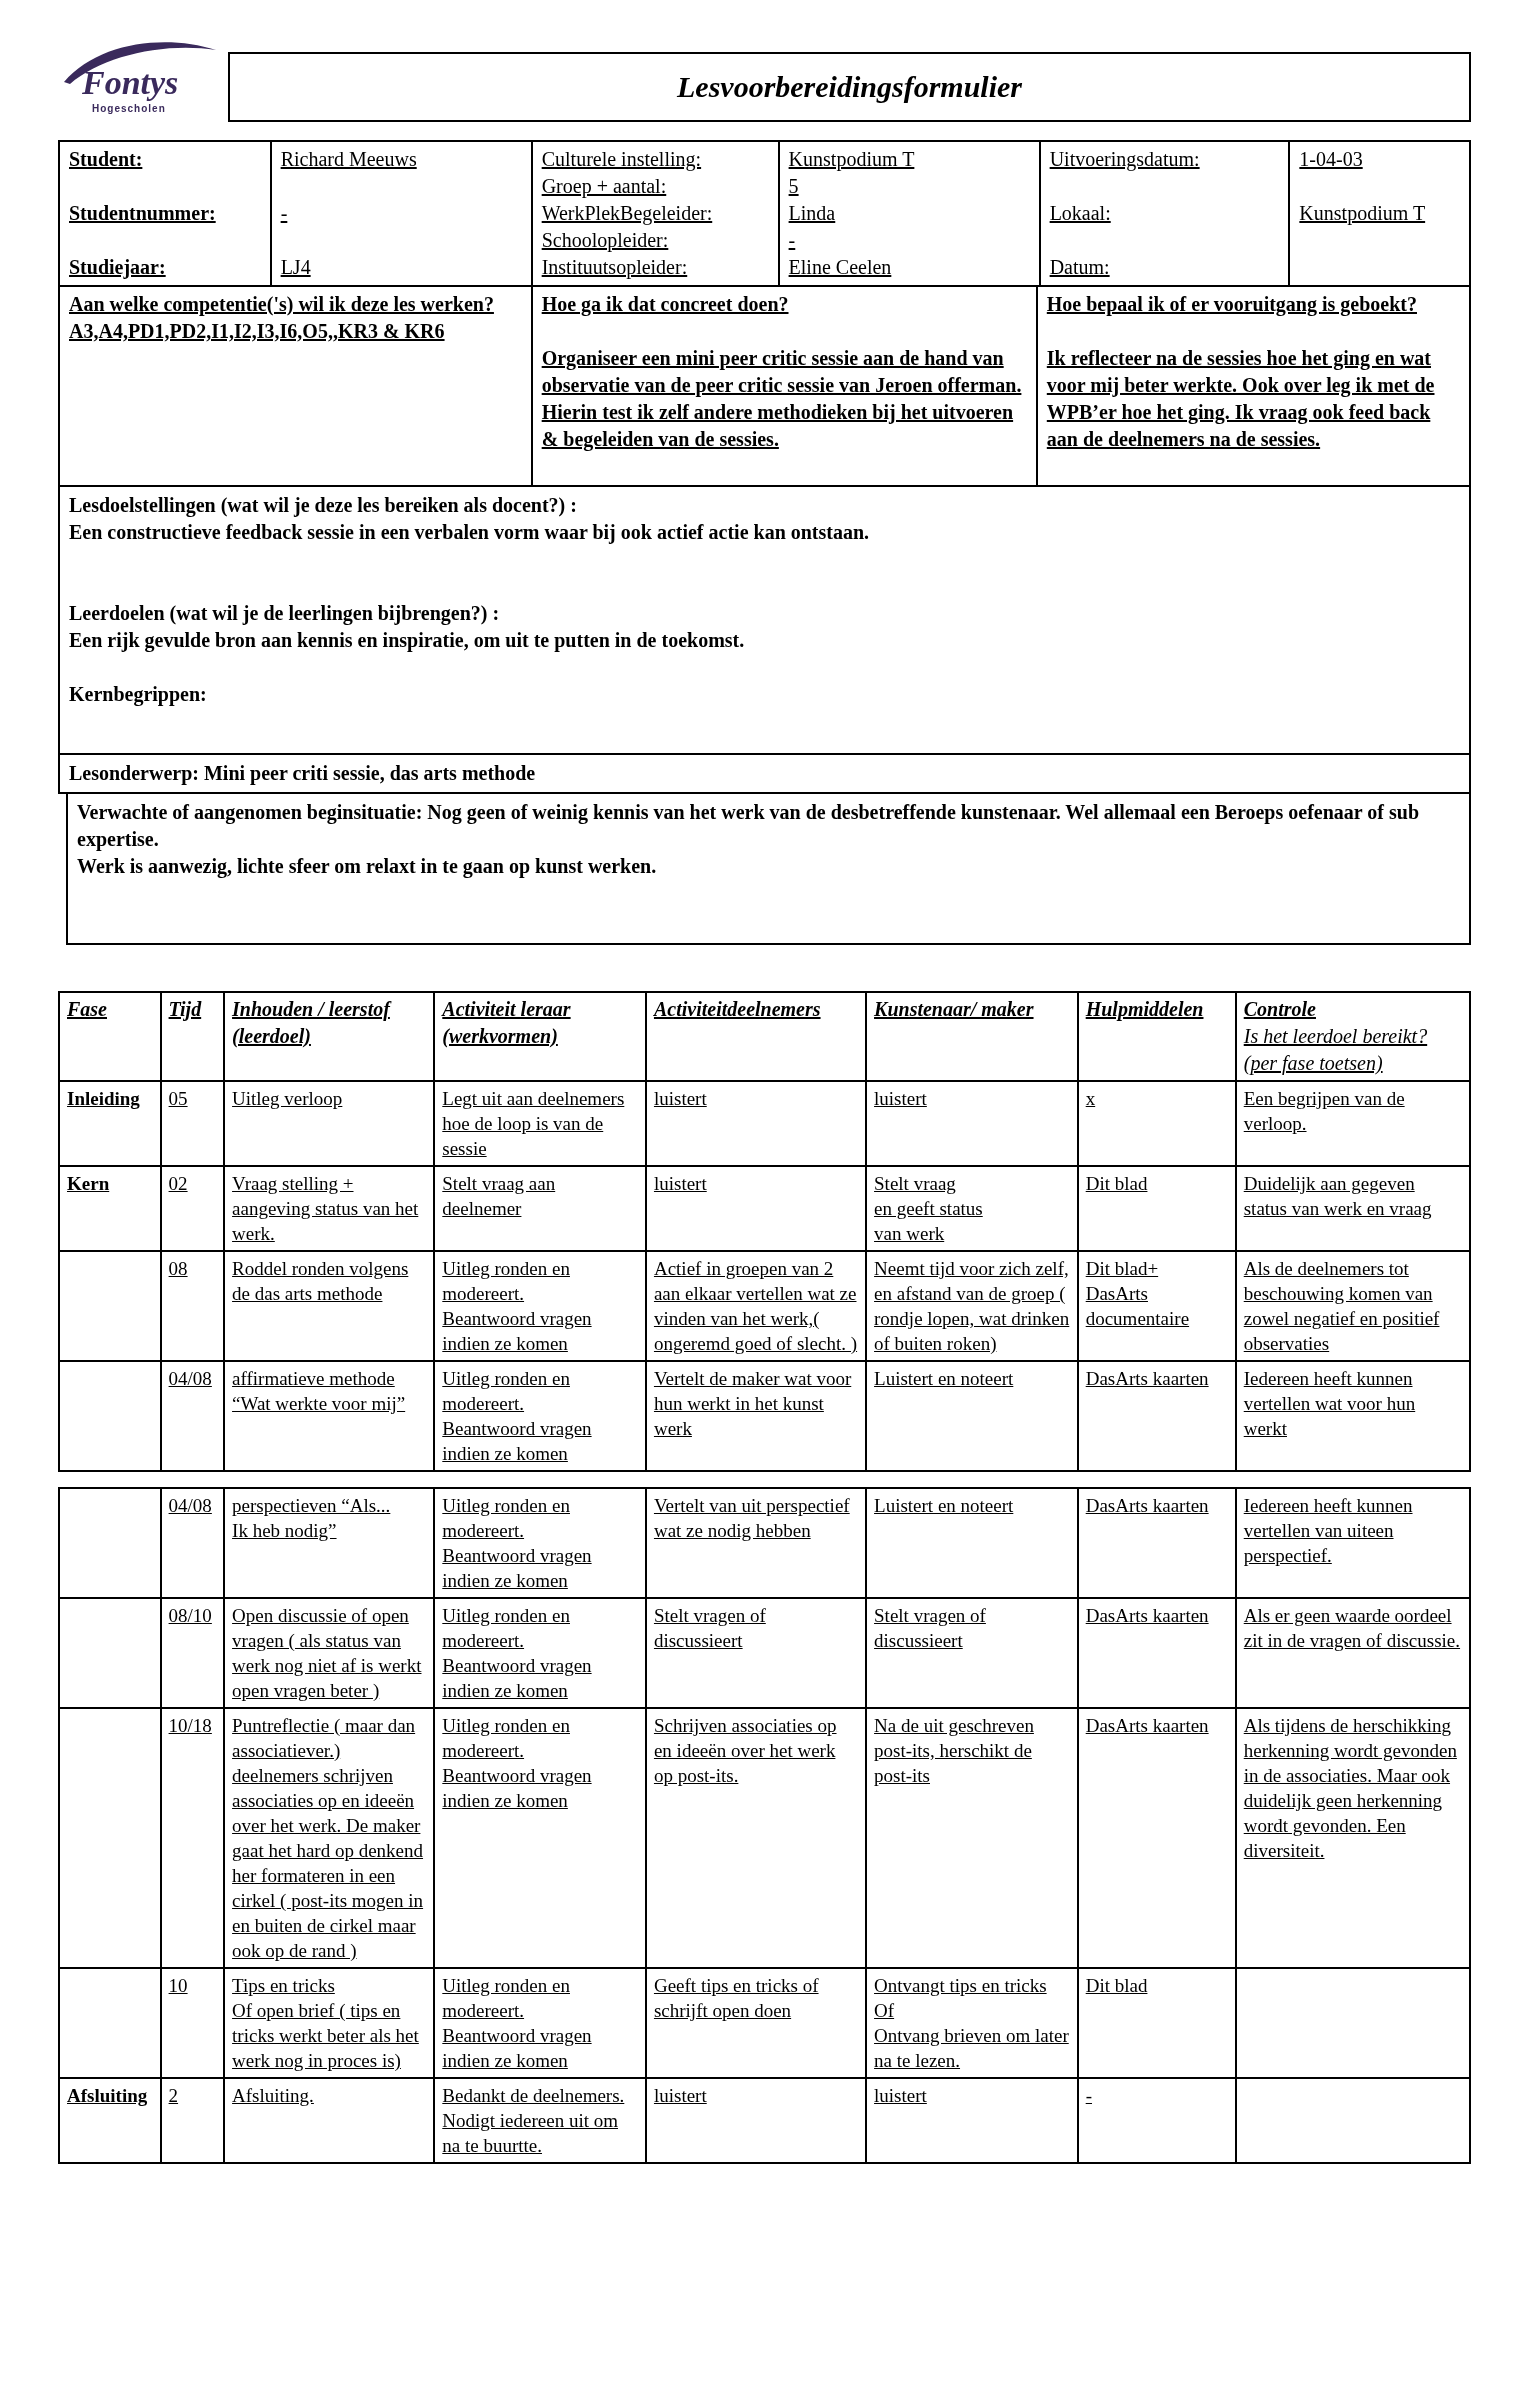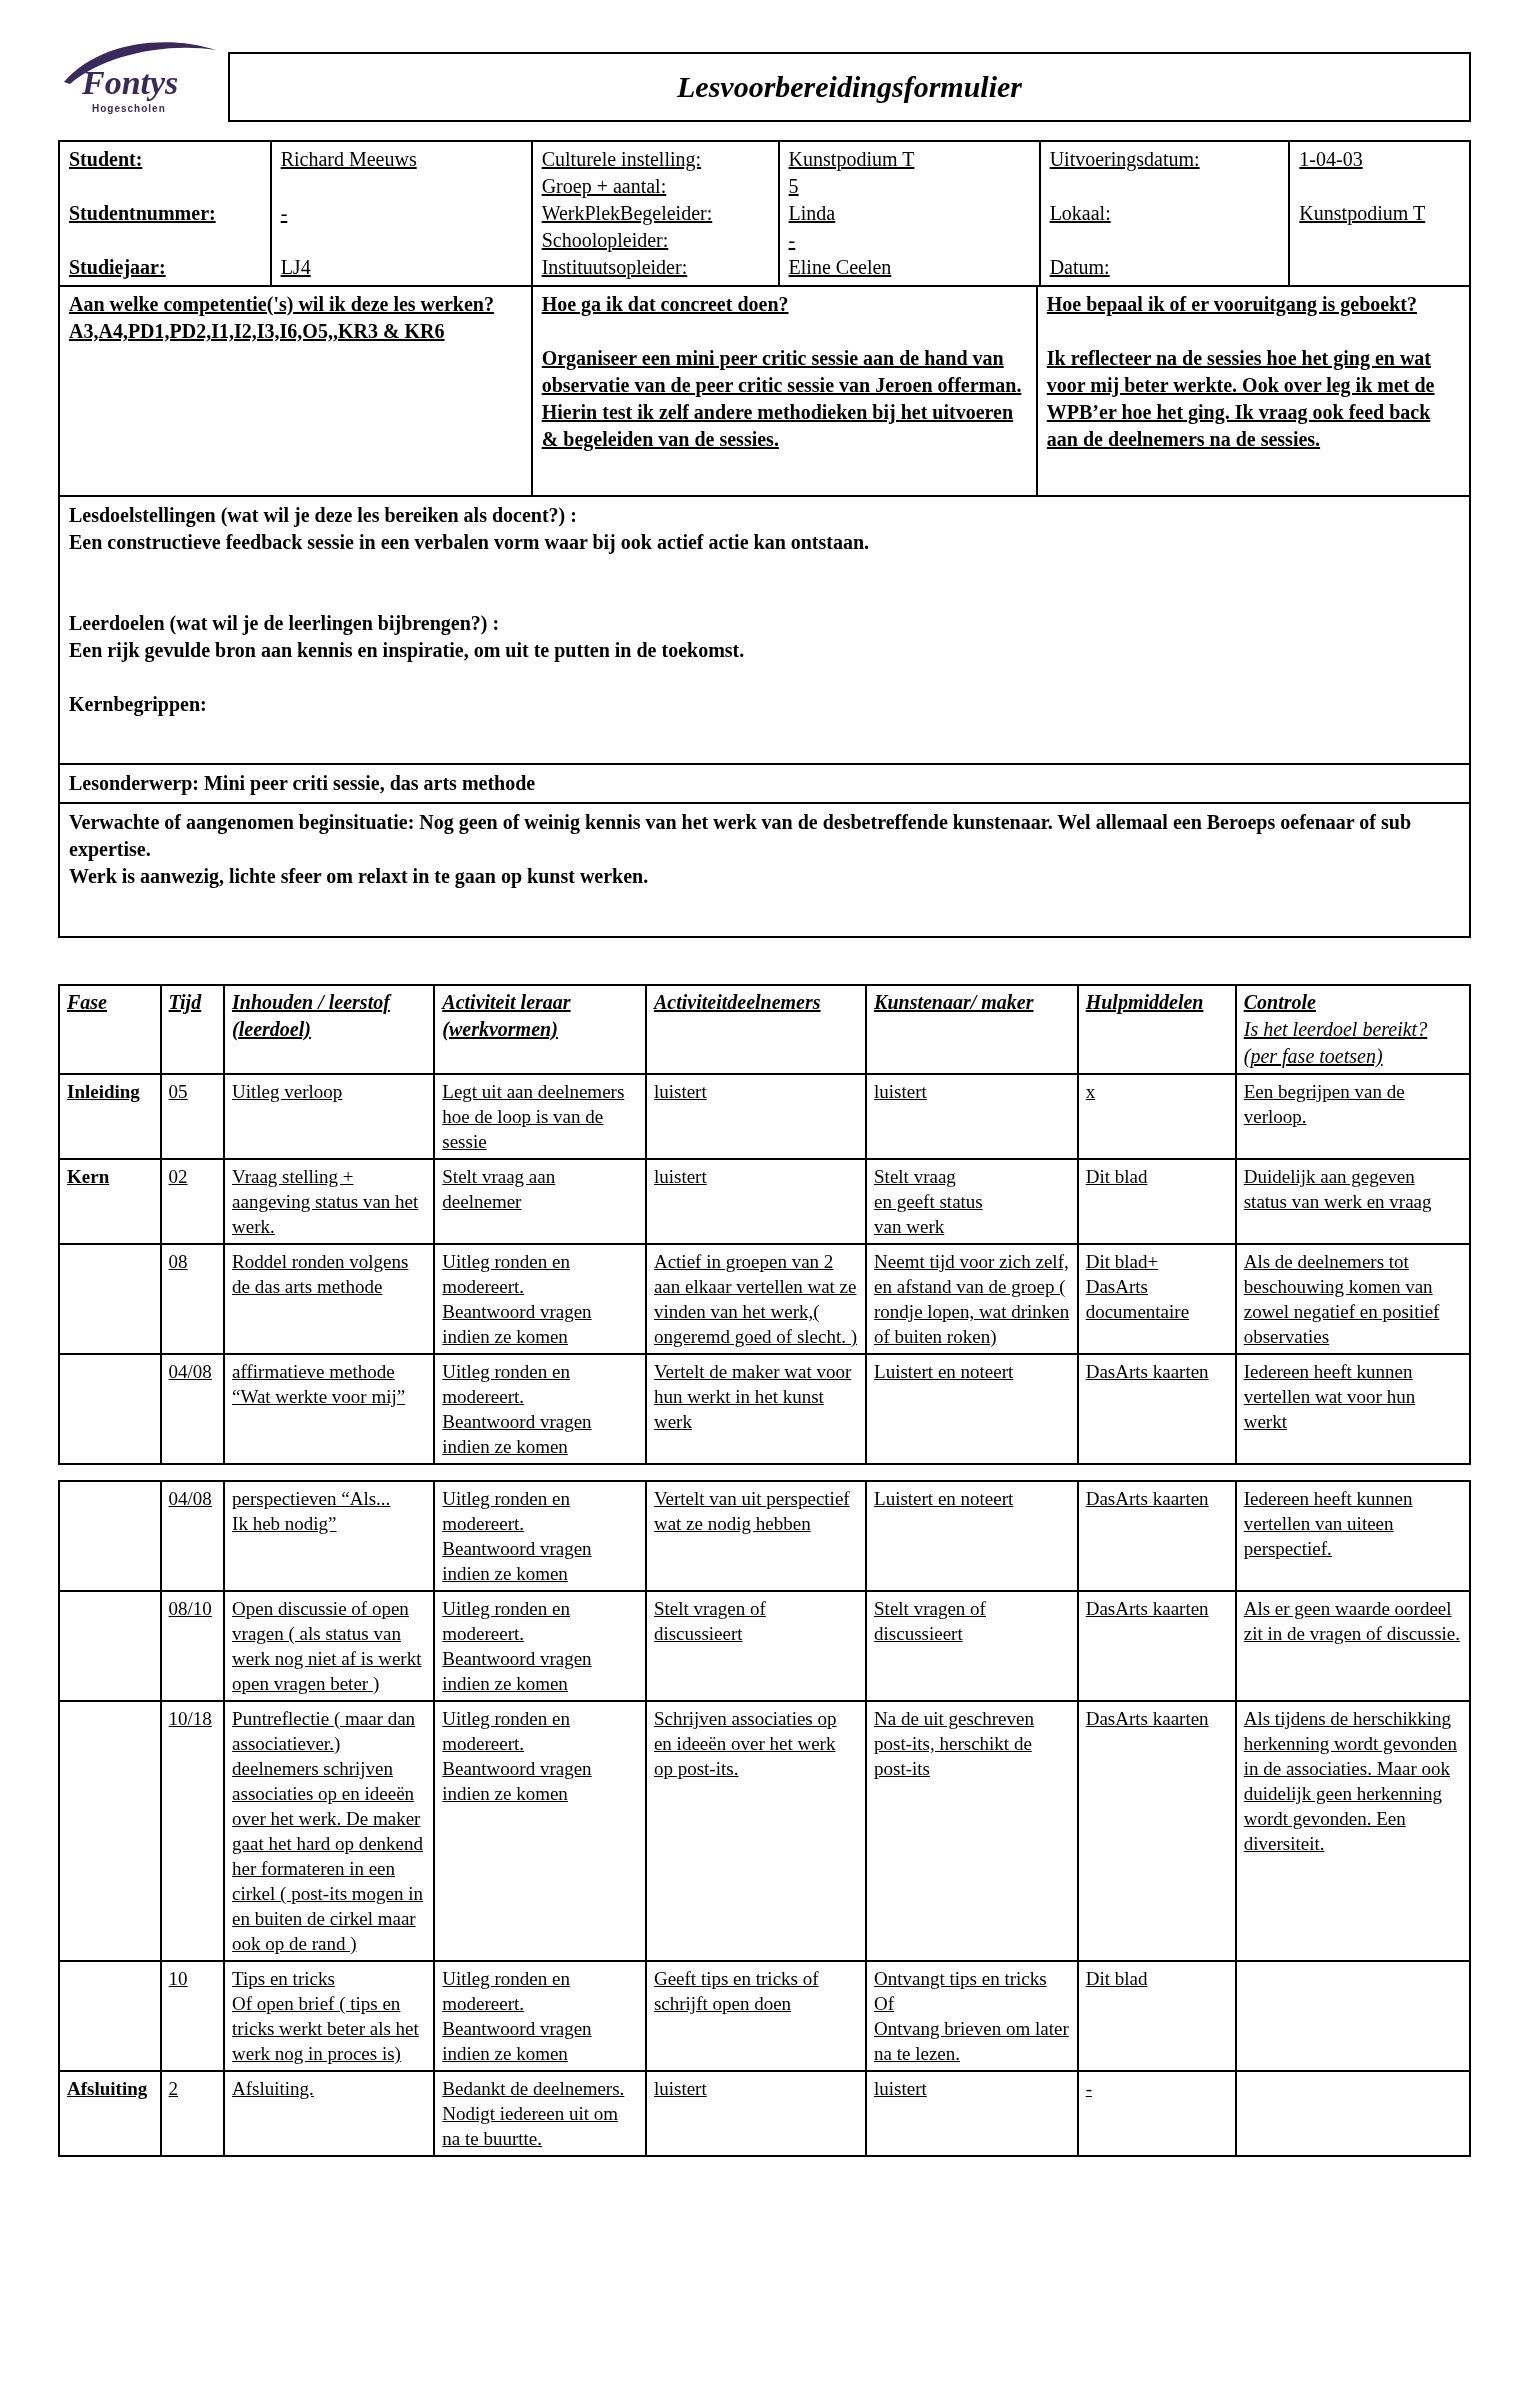--- a/index.html
+++ b/index.html
@@ -20,28 +20,28 @@
   .title-box .title{font-size:30px;font-weight:bold;font-style:italic;}
 
   
   table{border-collapse:collapse;width:100%;table-layout:fixed;text-decoration:underline;}
   td,th{border:2px solid #000;vertical-align:top;}
   .bold{font-weight:bold;}
 
   .info-table td{font-size:20px;line-height:27px;padding:4px 9px;white-space:pre-line;}
 
   .comp-table{margin-top:-2px;}
-  .comp-table td{font-size:20px;line-height:27px;padding:4px 9px 26px 9px;
+  .comp-table td{font-size:20px;line-height:27px;padding:4px 9px 16px 9px;
     white-space:pre-line;font-weight:bold;height:178px;}
 
   .box{border:2px solid #000;margin-top:-2px;font-size:20px;line-height:27px;padding:5px 9px;}
   .box div{white-space:pre-line;}
   .lesonderwerp{font-weight:bold;}
   .lesdoel{min-height:256px;font-weight:bold;}
-  .begin{min-height:116px;font-weight:bold;padding-bottom:11px;}
+  .begin{min-height:116px;font-weight:bold;padding-bottom:28px;margin-left:8px;}
   .mb2{margin-bottom:54px;}
   .mb1{margin-bottom:27px;}
 
   
   .phase-table{margin-top:46px;}
   .phase-table2{margin-top:15px;}
   .phase-table th,.phase-table2 th{
     font-size:20px;line-height:27px;font-style:italic;font-weight:bold;
     text-align:left;padding:3px 7px;}
   .phase-table td,.phase-table2 td{

